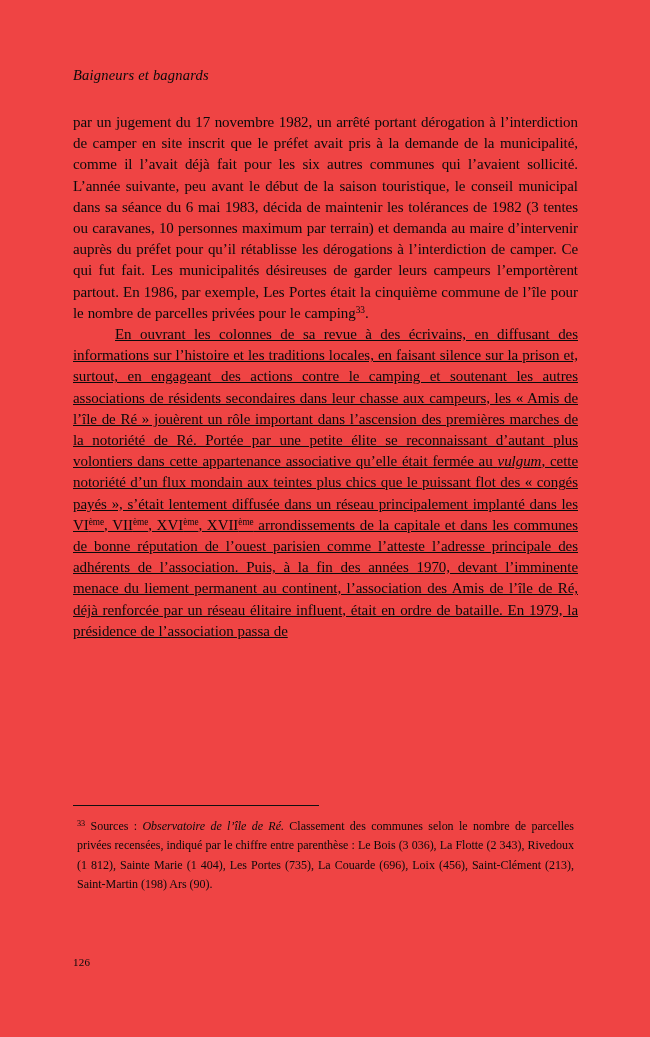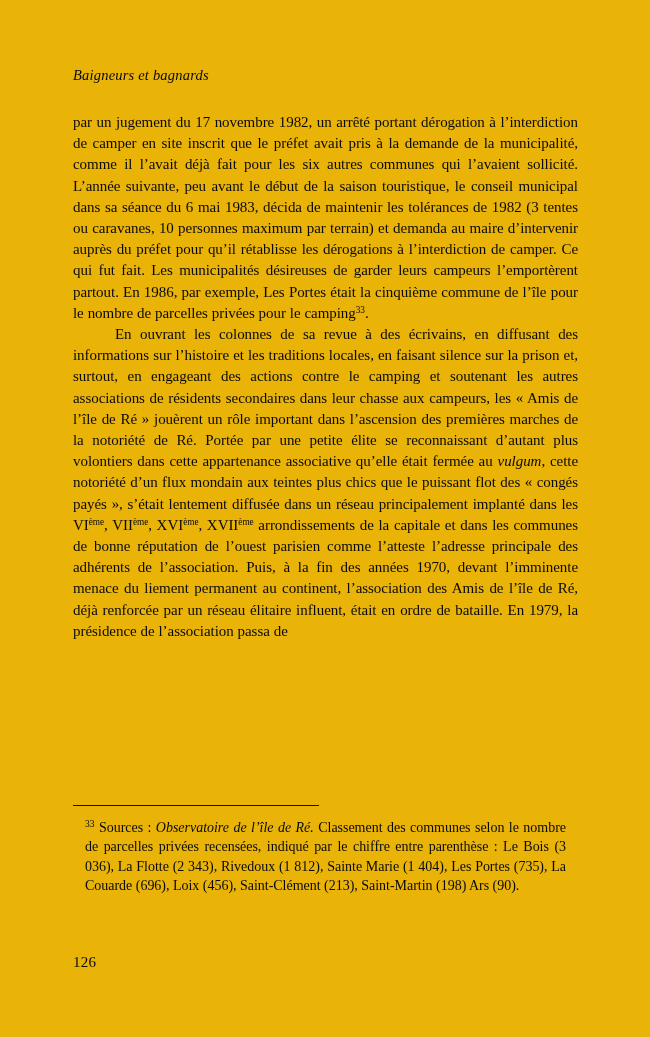--- a/index.html
+++ b/index.html
@@ -15,21 +15,21 @@
     overflow: hidden;
     font-family: "Liberation Serif", "DejaVu Serif", serif;
     color: #0a0a0a;
     -webkit-font-smoothing: antialiased;
   }
   .page {
     position: absolute;
     left: 0; top: 0;
     width: 650px;
     height: 1037px;
-    background: #eab308;
+    background: #ef4444;
   }
   .text-column {
     position: absolute;
     left: 73px;
     top: 66px;
     width: 505px;
   }
   .running-head {
     font-style: italic;
     font-size: 14.5px;
@@ -45,20 +45,21 @@
     text-justify: inter-word;
     letter-spacing: -0.05px;
     word-spacing: 0.2px;
   }
   .para {
     margin: 0;
     text-indent: 0;
   }
   .para.indented {
     text-indent: 42px;
+    text-decoration: underline;
   }
   .para + .para {
     margin-top: 0;
   }
   .it {
     font-style: italic;
   }
   sup {
     font-size: 0.62em;
     line-height: 0;
@@ -71,36 +72,36 @@
     width: 505px;
   }
   .footnote-rule {
     width: 246px;
     height: 0;
     border: 0;
     border-top: 1.6px solid #111111;
     margin: 0 0 11px 0;
   }
   .footnote {
-    font-size: 14px;
+    font-size: 12px;
     line-height: 19.4px;
     text-align: justify;
     text-justify: inter-word;
-    margin: 12px;
+    margin: 4px;
     letter-spacing: -0.02px;
   }
   .footnote sup {
     font-size: 0.68em;
     vertical-align: 0.48em;
   }
   .folio {
     position: absolute;
     left: 73px;
     top: 953px;
-    font-size: 15px;
+    font-size: 11px;
     line-height: 18px;
     letter-spacing: 0.3px;
   }
 </style>
 </head>
 <body>
 
 <div class="page">
 
   <div class="text-column">

